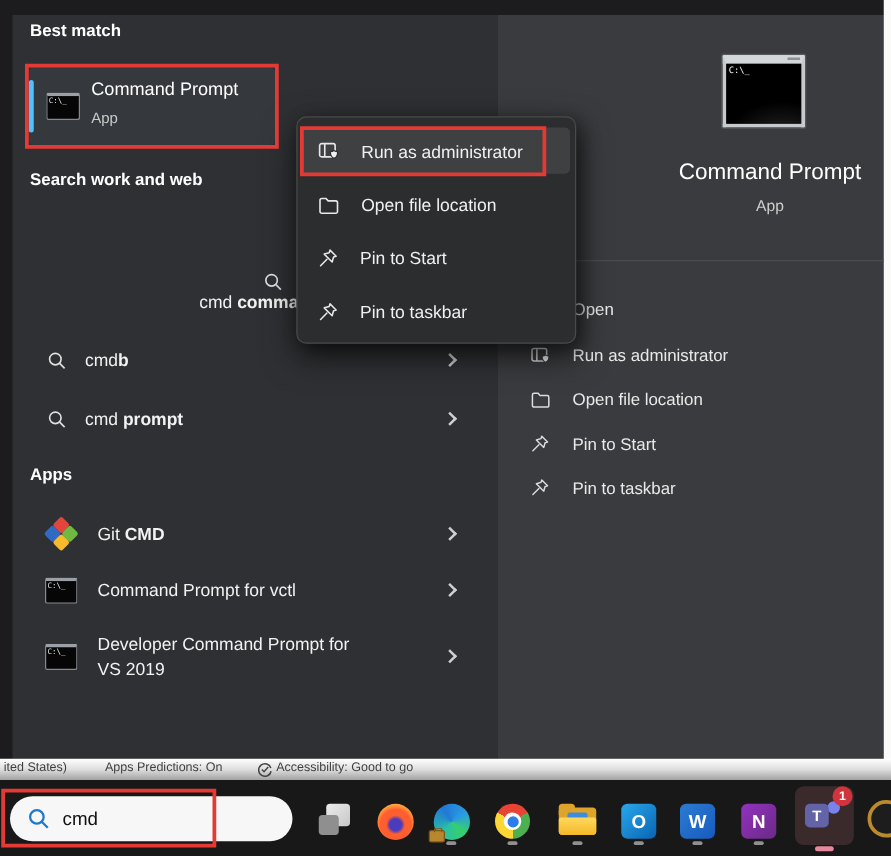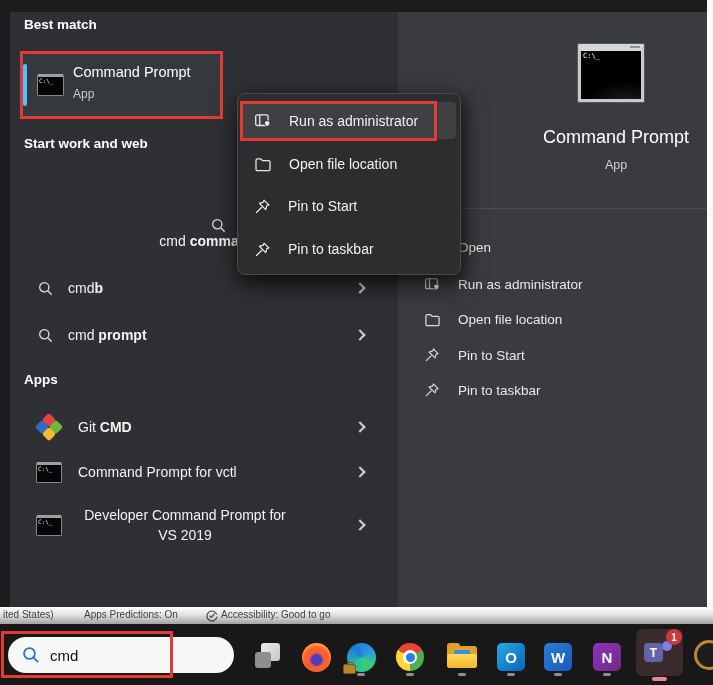--- a/index.html
+++ b/index.html
@@ -25,21 +25,21 @@
   
   .anno { position:absolute; border:3px solid #e43a35; pointer-events:none; z-index:9; }
 
   
   .srow { position:absolute; left:10px; width:388px; height:46px; display:flex; align-items:center; color:#f2f2f2; }
   .srow .mag { margin-left:28px; flex:none; }
   .stext { margin-left:15px; font-size:14px; }
   .stext .b { font-weight:bold; }
   .stext .dim { color:#a6a6a6; }
   .chev { position:absolute; left:346px; width:8px; height:8px; border-top:2px solid #cfcfcf; border-right:2px solid #cfcfcf; transform:rotate(45deg); }
-  .arow { position:absolute; left:10px; width:388px; display:flex; align-items:center; color:#f2f2f2;text-align:center; }
+  .arow { position:absolute; left:10px; width:388px; display:flex; align-items:center; color:#f2f2f2; }
   .arow .aico { margin-left:26px; flex:none; }
   .arow .stext { margin-left:16px; }
   .dev-text { width:214px; line-height:20px; }
 
   
   .git-icon { position:relative; width:26px; height:26px; }
   .git-icon i { position:absolute; width:10px; height:10px; transform:rotate(45deg); border-radius:2px; }
   .g-red    { left:8px;  top:1px;  background:#e2453c; }
   .g-blue   { left:1px;  top:8px;  background:#2f6bc6; }
   .g-green  { left:15px; top:8px;  background:#71b841; }
@@ -163,21 +163,21 @@
 
   <div class="bm-row"></div>
   <div class="bm-accent"></div>
   <div class="cmdico bm-ico">
       <span>C:\_</span>
     </div>
   <div class="bm-title">Command Prompt</div>
   <div class="bm-sub">App</div>
   <div class="anno" style="left:20px; top:51px; width:203px; height:68px;"></div>
 
-  <div class="sec-h" style="left:24px; top:136px;">Start work and web</div>
+  <div class="sec-h" style="left:24px; top:136px;">Search work and web</div>
 
   <div class="srow" style="top:218px;flex-direction:column;">
     <svg class="mag" viewBox="0 0 16 16" width="15" height="15" fill="none" stroke="#e0e0e0" stroke-width="1.4">
         <circle cx="6.7" cy="6.7" r="4.9"></circle>
         <line x1="10.4" y1="10.4" x2="14.6" y2="14.6"></line>
       </svg>
     <div class="stext"><span>cmd </span><span class="b">commands</span><span class="dim"></span></div>
   </div>
   <div class="srow" style="top:265px;">
     <svg class="mag" viewBox="0 0 16 16" width="15" height="15" fill="none" stroke="#e0e0e0" stroke-width="1.4">

